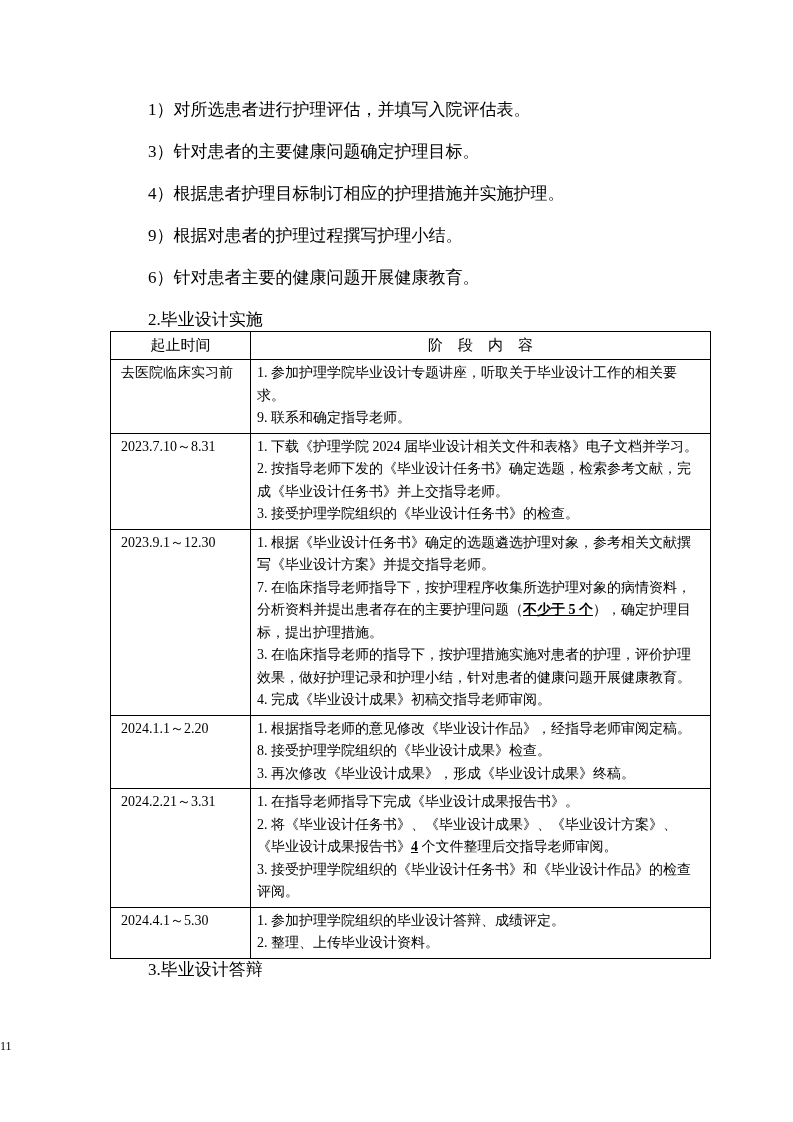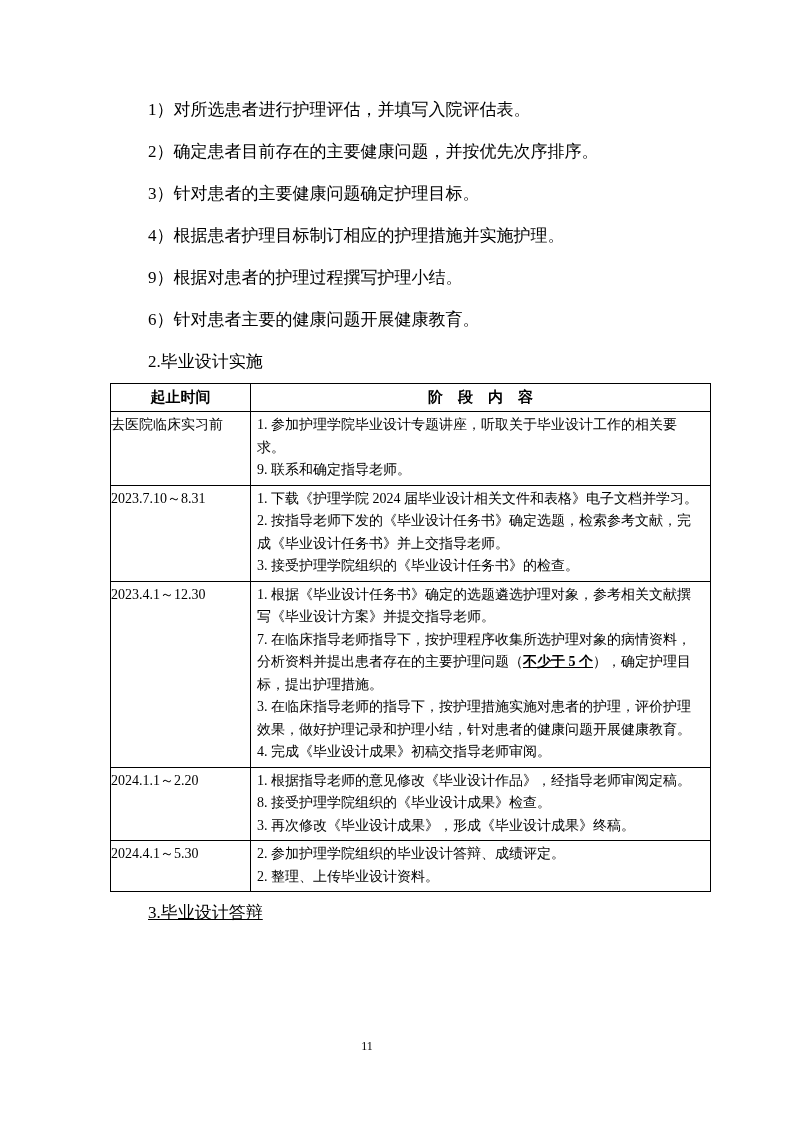--- a/index.html
+++ b/index.html
@@ -23,70 +23,68 @@
     font-size: 17px;
     line-height: 22px;
     margin: 0 0 20px 38px;
     white-space: nowrap;
   }
   .section-title {
     font-size: 17px;
     line-height: 22px;
     margin-left: 38px;
   }
-  .title-implementation { margin-bottom: 10px; }
-  .title-defense { margin-top: 10px; text-decoration: underline; }
+  .title-implementation { }
+  .title-defense { margin-top: 0; }
 
   table.schedule {
     width: 601px;
     border-collapse: collapse;
     table-layout: fixed;
   }
   .col-time { width: 140px; }
   .schedule th, .schedule td {
     border: 1px solid #000000;
     vertical-align: top;
     overflow-wrap: break-word;
   }
   .schedule th {
     font-size: 15px;
-    font-weight: bold;
+    font-weight: normal;
     text-align: center;
     vertical-align: middle;
     padding: 3px 4px;
     height: 28px;
     line-height: 21px;
   }
   .schedule td {
     font-size: 14px;
     line-height: 22.5px;
     padding: 2px 7px 3px 6px;
   }
-  td.time-cell { padding-left: 0; }
+  td.time-cell { padding-left: 10px; }
   .cell-line b { font-weight: bold; text-decoration: underline; }
 
   .page-number {
     position: absolute;
     top: 1038px;
     left: 0;
     width: 734px;
-    text-align: center;
     font-size: 12px;
     line-height: 16px;
   }
 </style>
 </head>
 <body>
 
 <div class="page">
   <div class="content">
 
     <div class="steps">
         <div class="step">1）对所选患者进行护理评估，并填写入院评估表。</div>
-        <div class="step">2）确定患者目前存在的主要健康问题，并按优先次序排序。</div>
         <div class="step">3）针对患者的主要健康问题确定护理目标。</div>
         <div class="step">4）根据患者护理目标制订相应的护理措施并实施护理。</div>
         <div class="step">9）根据对患者的护理过程撰写护理小结。</div>
         <div class="step">6）针对患者主要的健康问题开展健康教育。</div>
       </div>
 
     <div class="section-title title-implementation">2.毕业设计实施</div>
 
     <table class="schedule">
       <colgroup>
@@ -109,40 +107,48 @@
           </tr>
           <tr>
             <td class="time-cell">2023.7.10～8.31</td>
             <td class="content-cell">
               <div class="cell-line"><span>1. 下载《护理学院 2024 届毕业设计相关文件和表格》电子文档并学习。</span></div>
               <div class="cell-line"><span>2. 按指导老师下发的《毕业设计任务书》确定选题，检索参考文献，完成《毕业设计任务书》并上交指导老师。</span></div>
               <div class="cell-line"><span>3. 接受护理学院组织的《毕业设计任务书》的检查。</span></div>
             </td>
           </tr>
           <tr>
-            <td class="time-cell">2023.4.1～12.30</td>
+            <td class="time-cell">2023.9.1～12.30</td>
             <td class="content-cell">
               <div class="cell-line"><span>1. 根据《毕业设计任务书》确定的选题遴选护理对象，参考相关文献撰写《毕业设计方案》并提交指导老师。</span></div>
               <div class="cell-line"><span>7. 在临床指导老师指导下，按护理程序收集所选护理对象的病情资料，分析资料并提出患者存在的主要护理问题（</span><b>不少于 5 个</b><span>），确定护理目标，提出护理措施。</span></div>
               <div class="cell-line"><span>3. 在临床指导老师的指导下，按护理措施实施对患者的护理，评价护理效果，做好护理记录和护理小结，针对患者的健康问题开展健康教育。</span></div>
               <div class="cell-line"><span>4. 完成《毕业设计成果》初稿交指导老师审阅。</span></div>
             </td>
           </tr>
           <tr>
             <td class="time-cell">2024.1.1～2.20</td>
             <td class="content-cell">
               <div class="cell-line"><span>1. 根据指导老师的意见修改《毕业设计作品》，经指导老师审阅定稿。</span></div>
               <div class="cell-line"><span>8. 接受护理学院组织的《毕业设计成果》检查。</span></div>
               <div class="cell-line"><span>3. 再次修改《毕业设计成果》，形成《毕业设计成果》终稿。</span></div>
             </td>
           </tr>
           <tr>
+            <td class="time-cell">2024.2.21～3.31</td>
+            <td class="content-cell">
+              <div class="cell-line"><span>1. 在指导老师指导下完成《毕业设计成果报告书》。</span></div>
+              <div class="cell-line"><span>2. 将《毕业设计任务书》、《毕业设计成果》、《毕业设计方案》、《毕业设计成果报告书》</span><b>4</b><span> 个文件整理后交指导老师审阅。</span></div>
+              <div class="cell-line"><span>3. 接受护理学院组织的《毕业设计任务书》和《毕业设计作品》的检查评阅。</span></div>
+            </td>
+          </tr>
+          <tr>
             <td class="time-cell">2024.4.1～5.30</td>
             <td class="content-cell">
-              <div class="cell-line"><span>2. 参加护理学院组织的毕业设计答辩、成绩评定。</span></div>
+              <div class="cell-line"><span>1. 参加护理学院组织的毕业设计答辩、成绩评定。</span></div>
               <div class="cell-line"><span>2. 整理、上传毕业设计资料。</span></div>
             </td>
           </tr>
         </tbody>
     </table>
 
     <div class="section-title title-defense">3.毕业设计答辩</div>
 
   </div>
 

